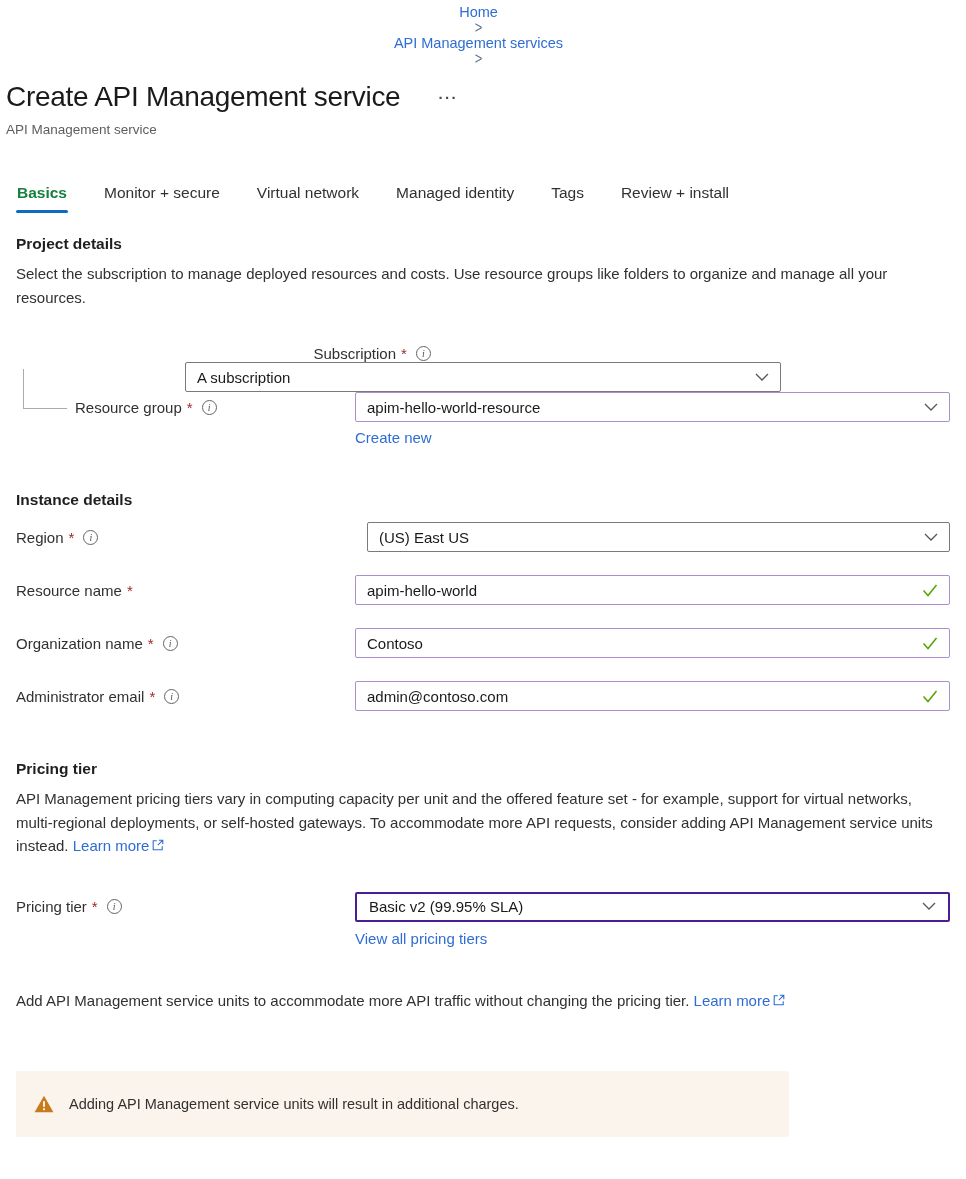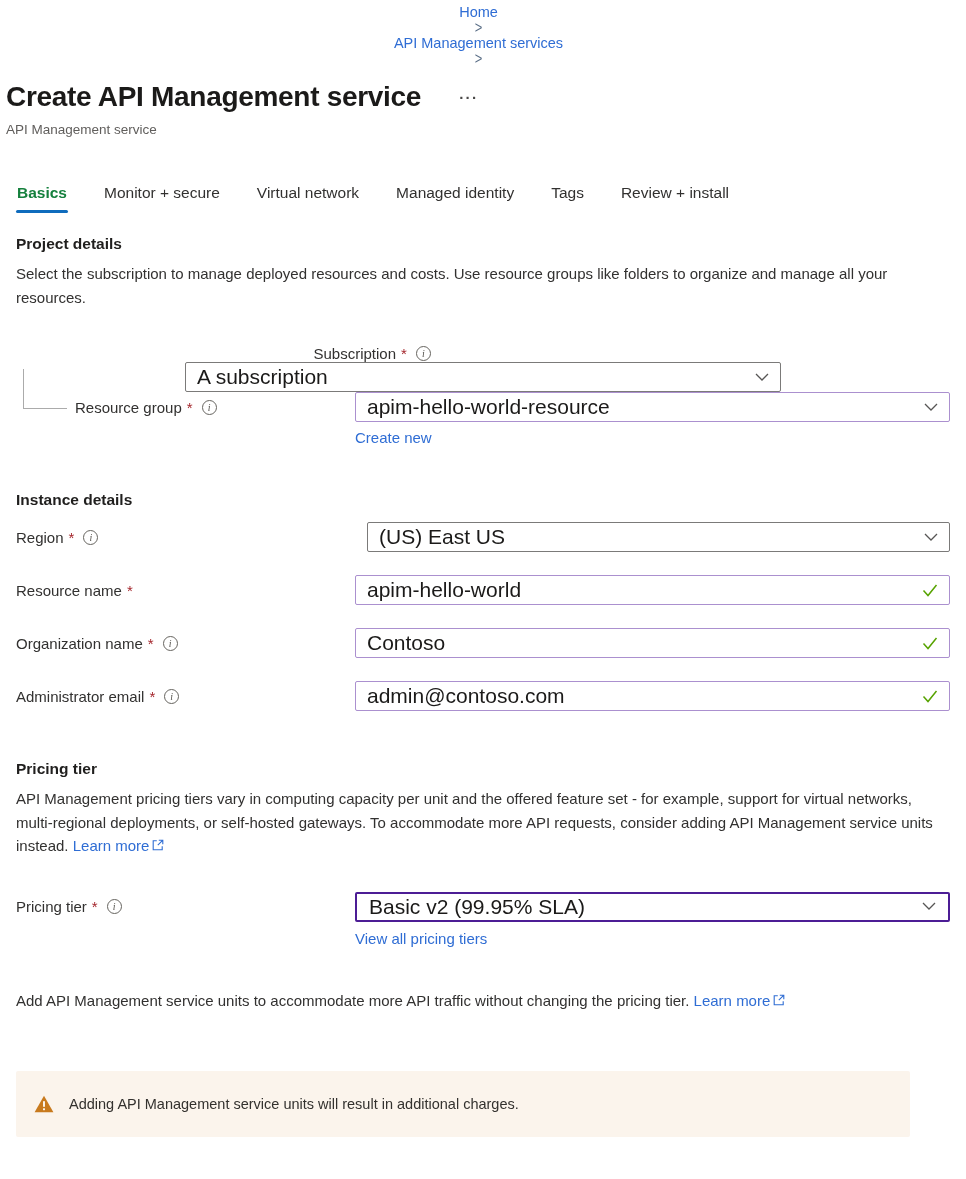--- a/index.html
+++ b/index.html
@@ -12,21 +12,21 @@
   }
   .page { padding: 0 16px; position: relative; width: 966px; }
 
   
   .breadcrumb { padding-top: 4px; font-size: 14.5px; margin-left: -9px; display: flex; align-items: center; flex-direction: column; }
   .breadcrumb a { color: #2f6dd4; text-decoration: none; cursor: pointer; }
   .breadcrumb .sep { color: #5b6f87; margin: 0 8px; font-size: 13px; transform: scaleY(1.25); display: inline-block; }
 
   
   .title-row { margin-left: -10px; margin-top: 15px; display: flex; align-items: center; }
-  .page-title { font-size: 28px; font-weight: 700; color: #1b1a19; letter-spacing: -0.3px; }
+  .page-title { font-size: 28px; font-weight: 400; color: #1b1a19; letter-spacing: -0.3px; }
   .more-btn { margin-left: 38px; color: #494847; font-size: 15px; font-weight: 700; letter-spacing: 1.5px; cursor: pointer; line-height: 10px; padding-top: 2px; }
   .subtitle { margin-left: -10px; margin-top: 9px; font-size: 13.5px; color: #605e5c; }
 
   
   .tabs { display: flex; gap: 35px; margin-top: 47px; font-size: 15.5px; color: #323130; }
   .tab { padding: 0 1px 11px 1px; position: relative; cursor: pointer; white-space: nowrap; }
   .tab.active { font-weight: 700; color: #15803d; }
   .tab.active::after { content: ""; position: absolute; left: 0; right: 0; bottom: 0; height: 3px; background: #0f6cbd; border-radius: 2px; }
 
   
@@ -46,21 +46,21 @@
     width: 15px; height: 15px; border: 1px solid #66645f; border-radius: 50%;
     margin-left: 9px; display: inline-flex; align-items: center; justify-content: center;
     color: #55534e; font-size: 10px; font-family: "Liberation Serif", serif; font-style: italic;
     cursor: default; flex-shrink: 0;
   }
   .info-icon::after { content: "i"; }
 
   .field {
     width: 596px; height: 30px; border: 1px solid #7b7a79; border-radius: 2px;
     background: #fff; display: flex; align-items: center; justify-content: space-between;
-    padding: 0 11px; font-size: 21px; color: #1b1a19; cursor: pointer;
+    padding: 0 11px; font-size: 15px; color: #1b1a19; cursor: pointer;
   }
   .field.purple { border-color: #ab90cf; }
   .field.focused { border: 2px solid #4c1d95; padding: 0 12px; }
   .chev { flex-shrink: 0; margin-left: 8px; }
 
   #row-subscription { margin-top: 36px; flex-direction: column; }
   #row-resource-group { position: relative; }
   #row-resource-group .label-col { padding-left: 59px; }
   .connector {
     position: absolute; left: 7px; top: -23px; width: 44px; height: 40px;
@@ -74,21 +74,21 @@
   .gap-row { margin-top: 23px; }
 
   .valid-check { flex-shrink: 0; margin-left: 8px; }
 
   #row-pricing-tier { margin-top: 34px; }
   #view-all-row { margin-top: 8px; }
 
   .units-note { margin-top: 45px; font-size: 15px; color: #323130; }
 
   .warning-banner {
-    margin-top: 62px; width: 894px; min-height: 66px; background: #fbf4ec;
+    margin-top: 62px; width: 773px; min-height: 66px; background: #fbf4ec;
     border-radius: 2px; display: flex; align-items: center; gap: 15px; padding: 14px 18px;
   }
   .warning-text { font-size: 14.5px; color: #33312e; }
 
   #row-units { margin-top: 44px; }
 </style>
 </head>
 <body>
 
 <div class="page">

